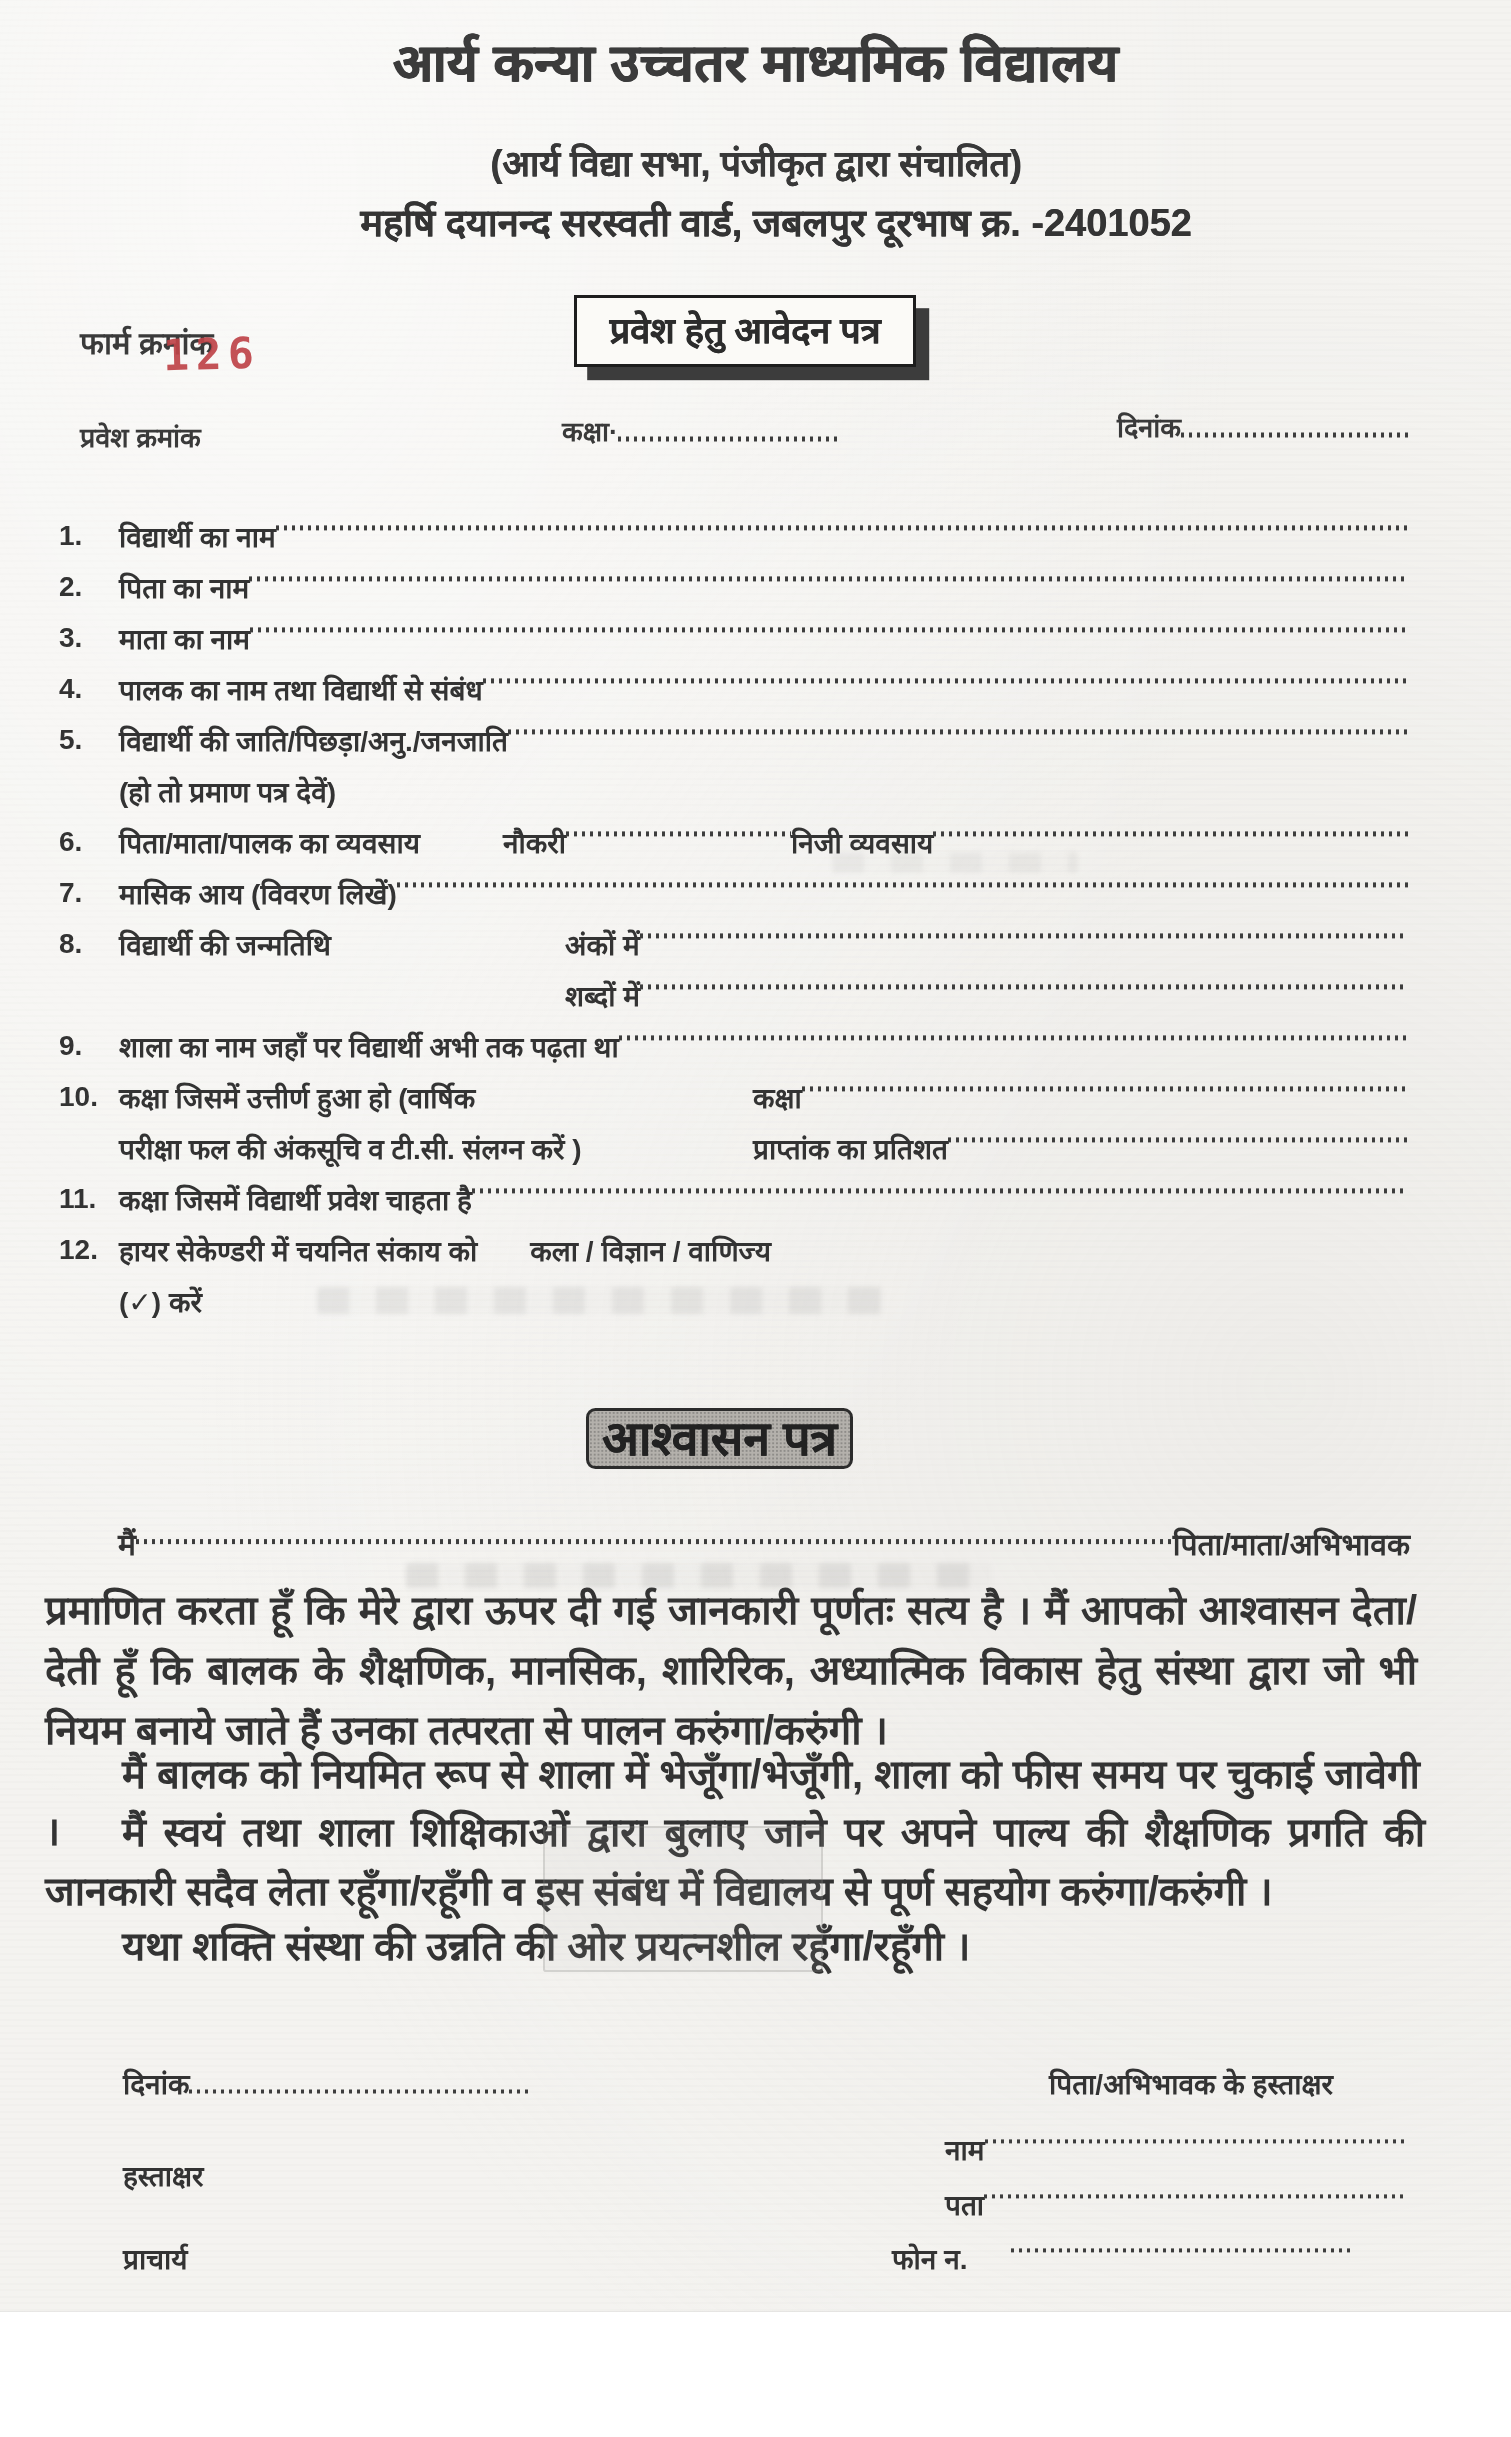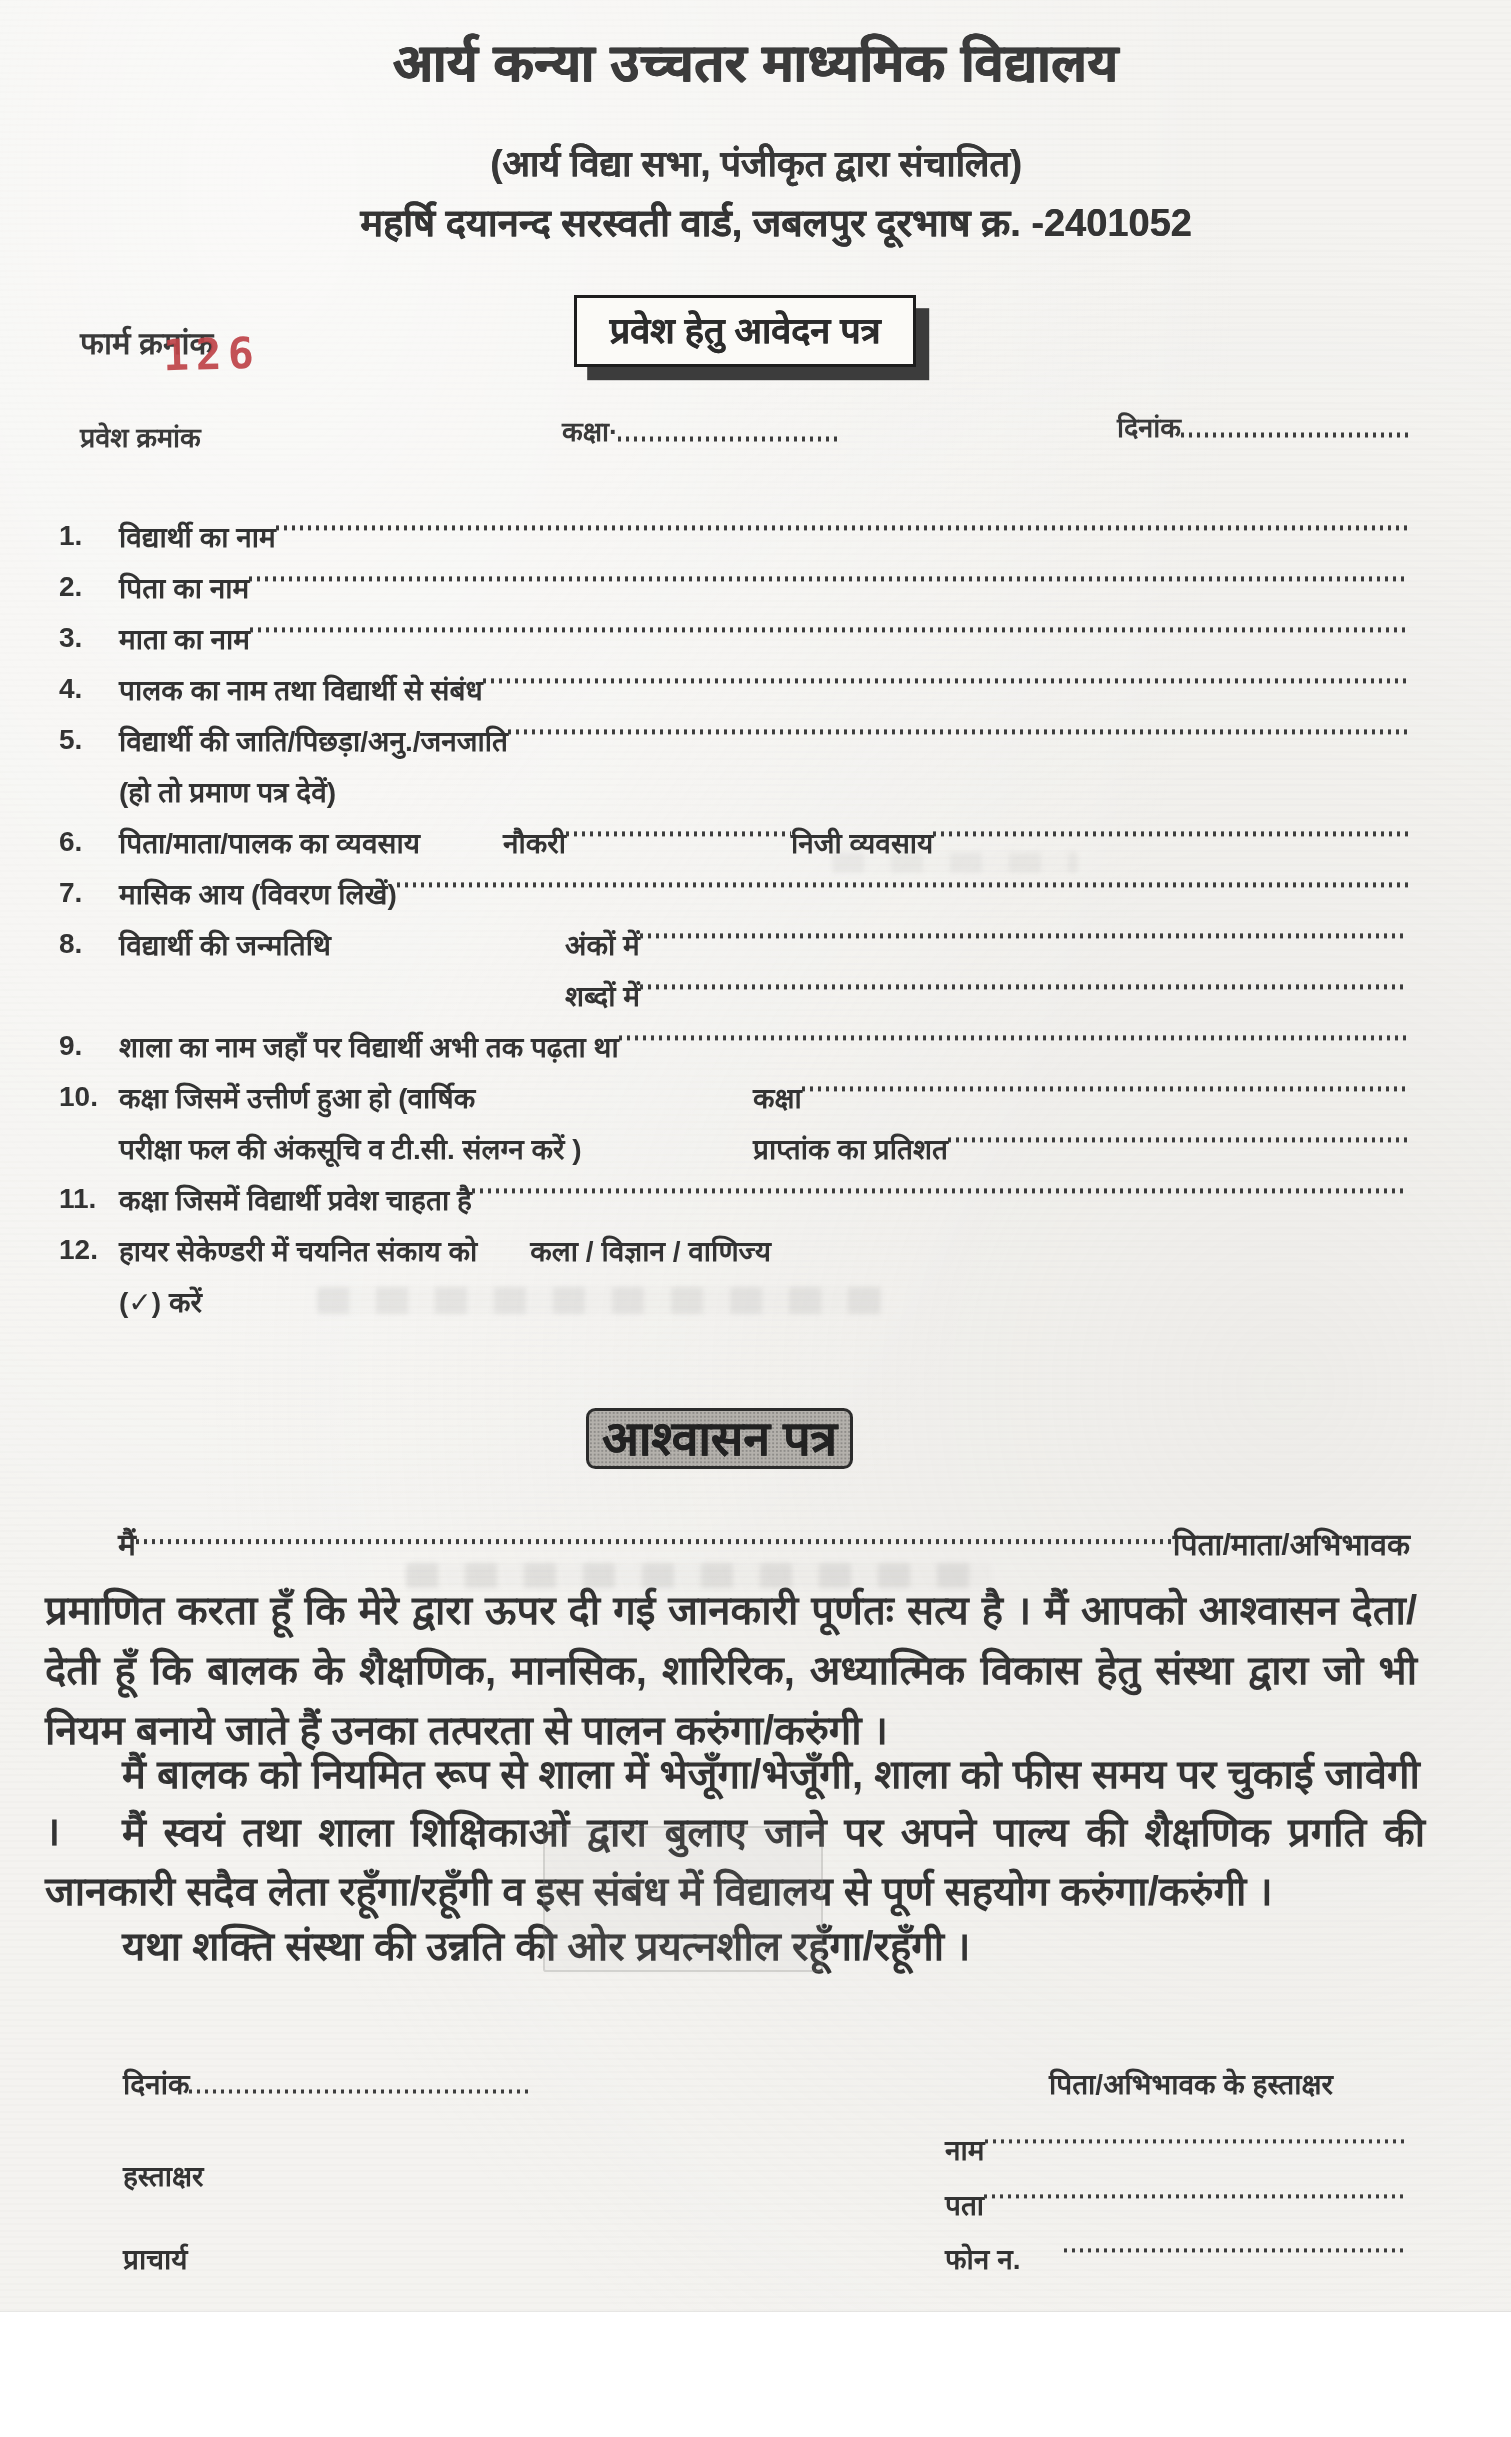--- a/index.html
+++ b/index.html
@@ -93,21 +93,21 @@
   .para4{left:45px;top:1918px;width:1380px;text-indent:77px;line-height:57px;}
   
   .f-lbl{font-size:28px;font-weight:700;color:#333;white-space:nowrap;}
   .f-date{left:123px;top:2064px;width:408px;display:flex;align-items:center;}
   .f-sign{left:123px;top:2156px;}
   .f-principal{left:123px;top:2239px;}
   .f-parent{left:1049px;top:2064px;}
   .f-row{width:459px;display:flex;align-items:center;}
   .f-name{left:945px;top:2130px;}
   .f-addr{left:945px;top:2185px;align-items:center;}
-  .f-phone{left:945px;top:2239px;gap:44px;}
+  .f-phone{left:892px;top:2239px;gap:44px;}
   
   .ghost-box{
     left:543px;top:1826px;width:276px;height:142px;
     border:2.8px solid rgba(120,118,115,0.22);background:rgba(190,188,184,0.10);
     filter:blur(0.5px);border-radius:2.8px;
   }
   .smudge{
     background-image:repeating-linear-gradient(90deg,rgba(120,120,120,.5) 0 32px,rgba(150,150,150,.12) 32px 59px);
     filter:blur(2.8px);border-radius:3.8px;
   }

